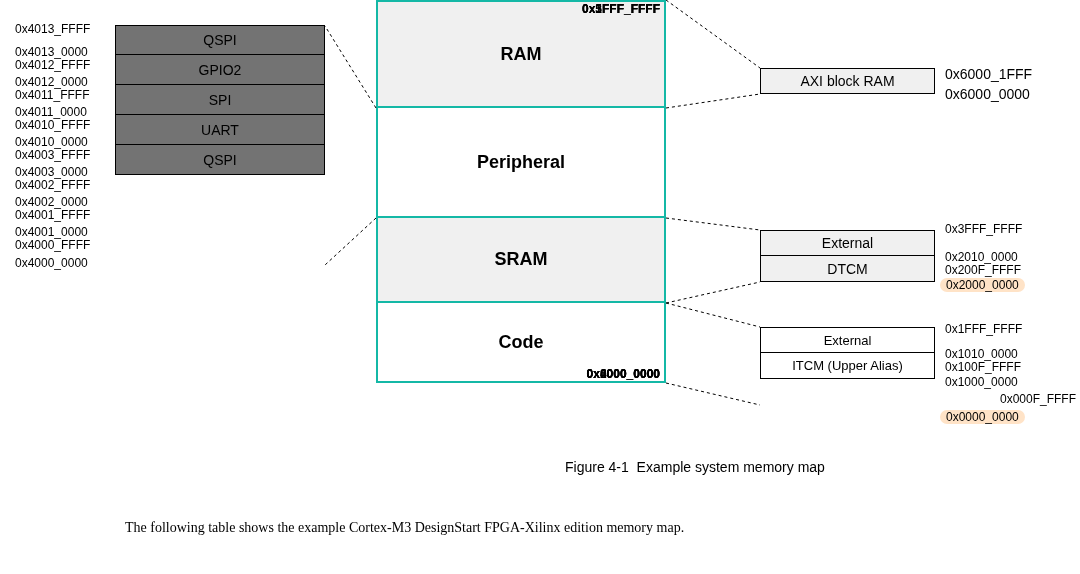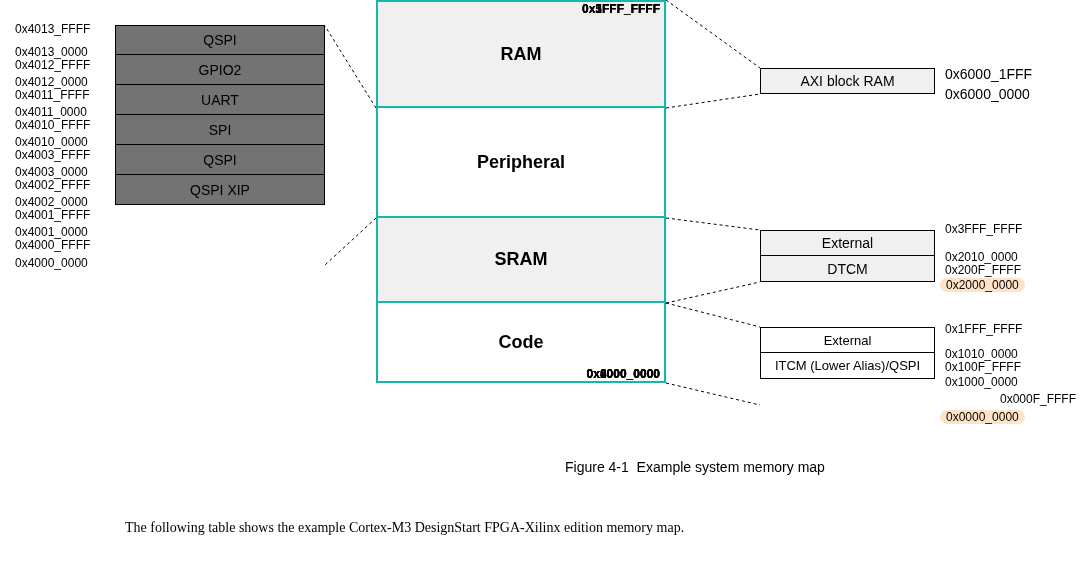--- a/index.html
+++ b/index.html
@@ -144,30 +144,27 @@
 <body>
 
 <div class="left-col">
   <div class="left-cell">
       <span>QSPI</span>
     </div>
   <div class="left-cell">
       <span>GPIO2</span>
     </div>
   <div class="left-cell">
+      <span>SPI</span>
+    </div>
+  <div class="left-cell">
       <span>UART</span>
     </div>
   <div class="left-cell">
-      <span>SPI</span>
-    </div>
-  <div class="left-cell">
       <span>QSPI</span>
-    </div>
-  <div class="left-cell">
-      <span>QSPI XIP</span>
     </div>
 </div>
 
 <div class="left-addrs" style="left:15px; top:22px">0x4013_FFFF</div>
 <div class="left-addrs" style="left:15px; top:45px">0x4013_0000</div>
 <div class="left-addrs" style="left:15px; top:58px">0x4012_FFFF</div>
 <div class="left-addrs" style="left:15px; top:75px">0x4012_0000</div>
 <div class="left-addrs" style="left:15px; top:88px">0x4011_FFFF</div>
 <div class="left-addrs" style="left:15px; top:105px">0x4011_0000</div>
 <div class="left-addrs" style="left:15px; top:118px">0x4010_FFFF</div>
@@ -220,21 +217,21 @@
 <div class="sram-label" style="left:945px; top:222px">0x3FFF_FFFF</div>
 <div class="sram-label" style="left:945px; top:250px">0x2010_0000</div>
 <div class="sram-label" style="left:945px; top:263px">0x200F_FFFF</div>
 <div class="sram-label hl" style="left:940px; top:278px">0x2000_0000</div>
 
 <div class="code-detail">
   <div class="sdetail-cell">
       <span>External</span>
     </div>
   <div class="sdetail-cell">
-      <span>ITCM (Lower Alias)/QSPI</span>
+      <span>ITCM (Upper Alias)</span>
     </div>
 </div>
 <div class="sram-label" style="left:945px; top:322px">0x1FFF_FFFF</div>
 <div class="sram-label" style="left:945px; top:347px">0x1010_0000</div>
 <div class="sram-label" style="left:945px; top:360px">0x100F_FFFF</div>
 <div class="sram-label" style="left:945px; top:375px">0x1000_0000</div>
 <div class="sram-label" style="left:1000px; top:392px">0x000F_FFFF</div>
 <div class="sram-label hl" style="left:940px; top:410px">0x0000_0000</div>
 
 <svg class="svg-layer">

